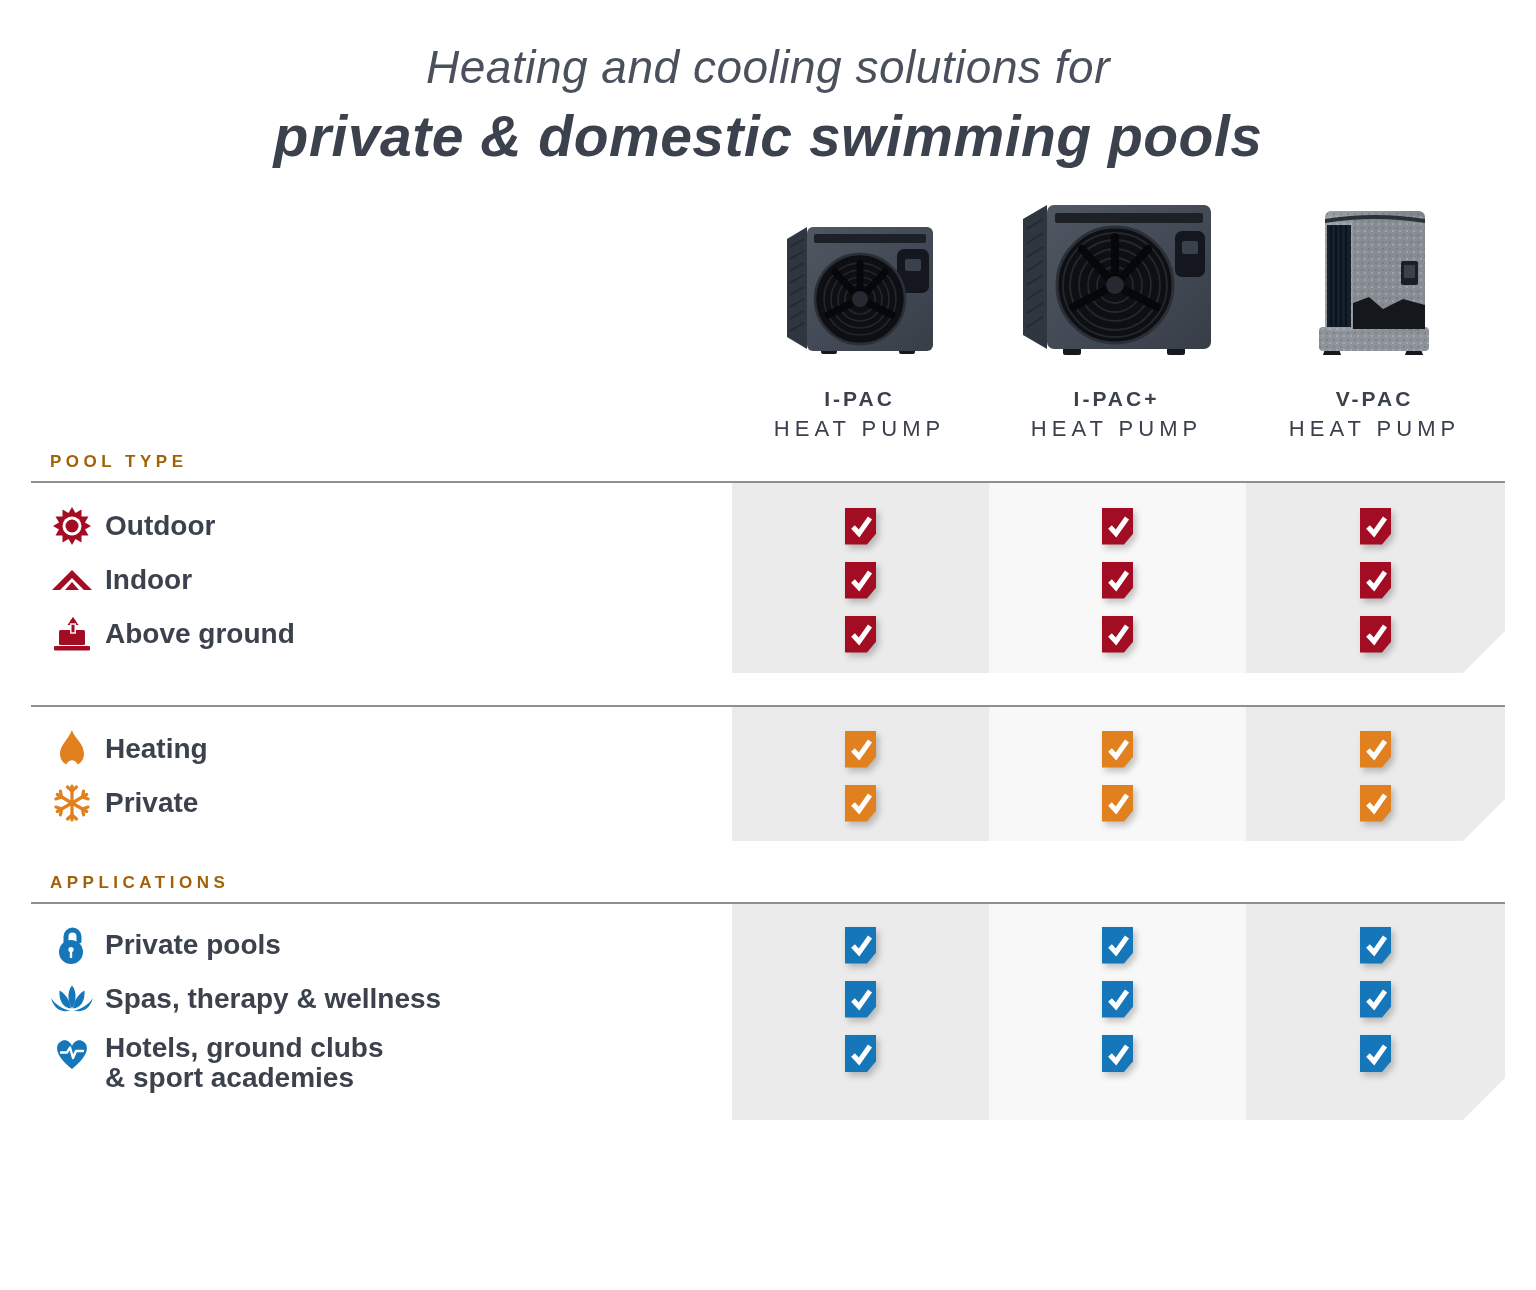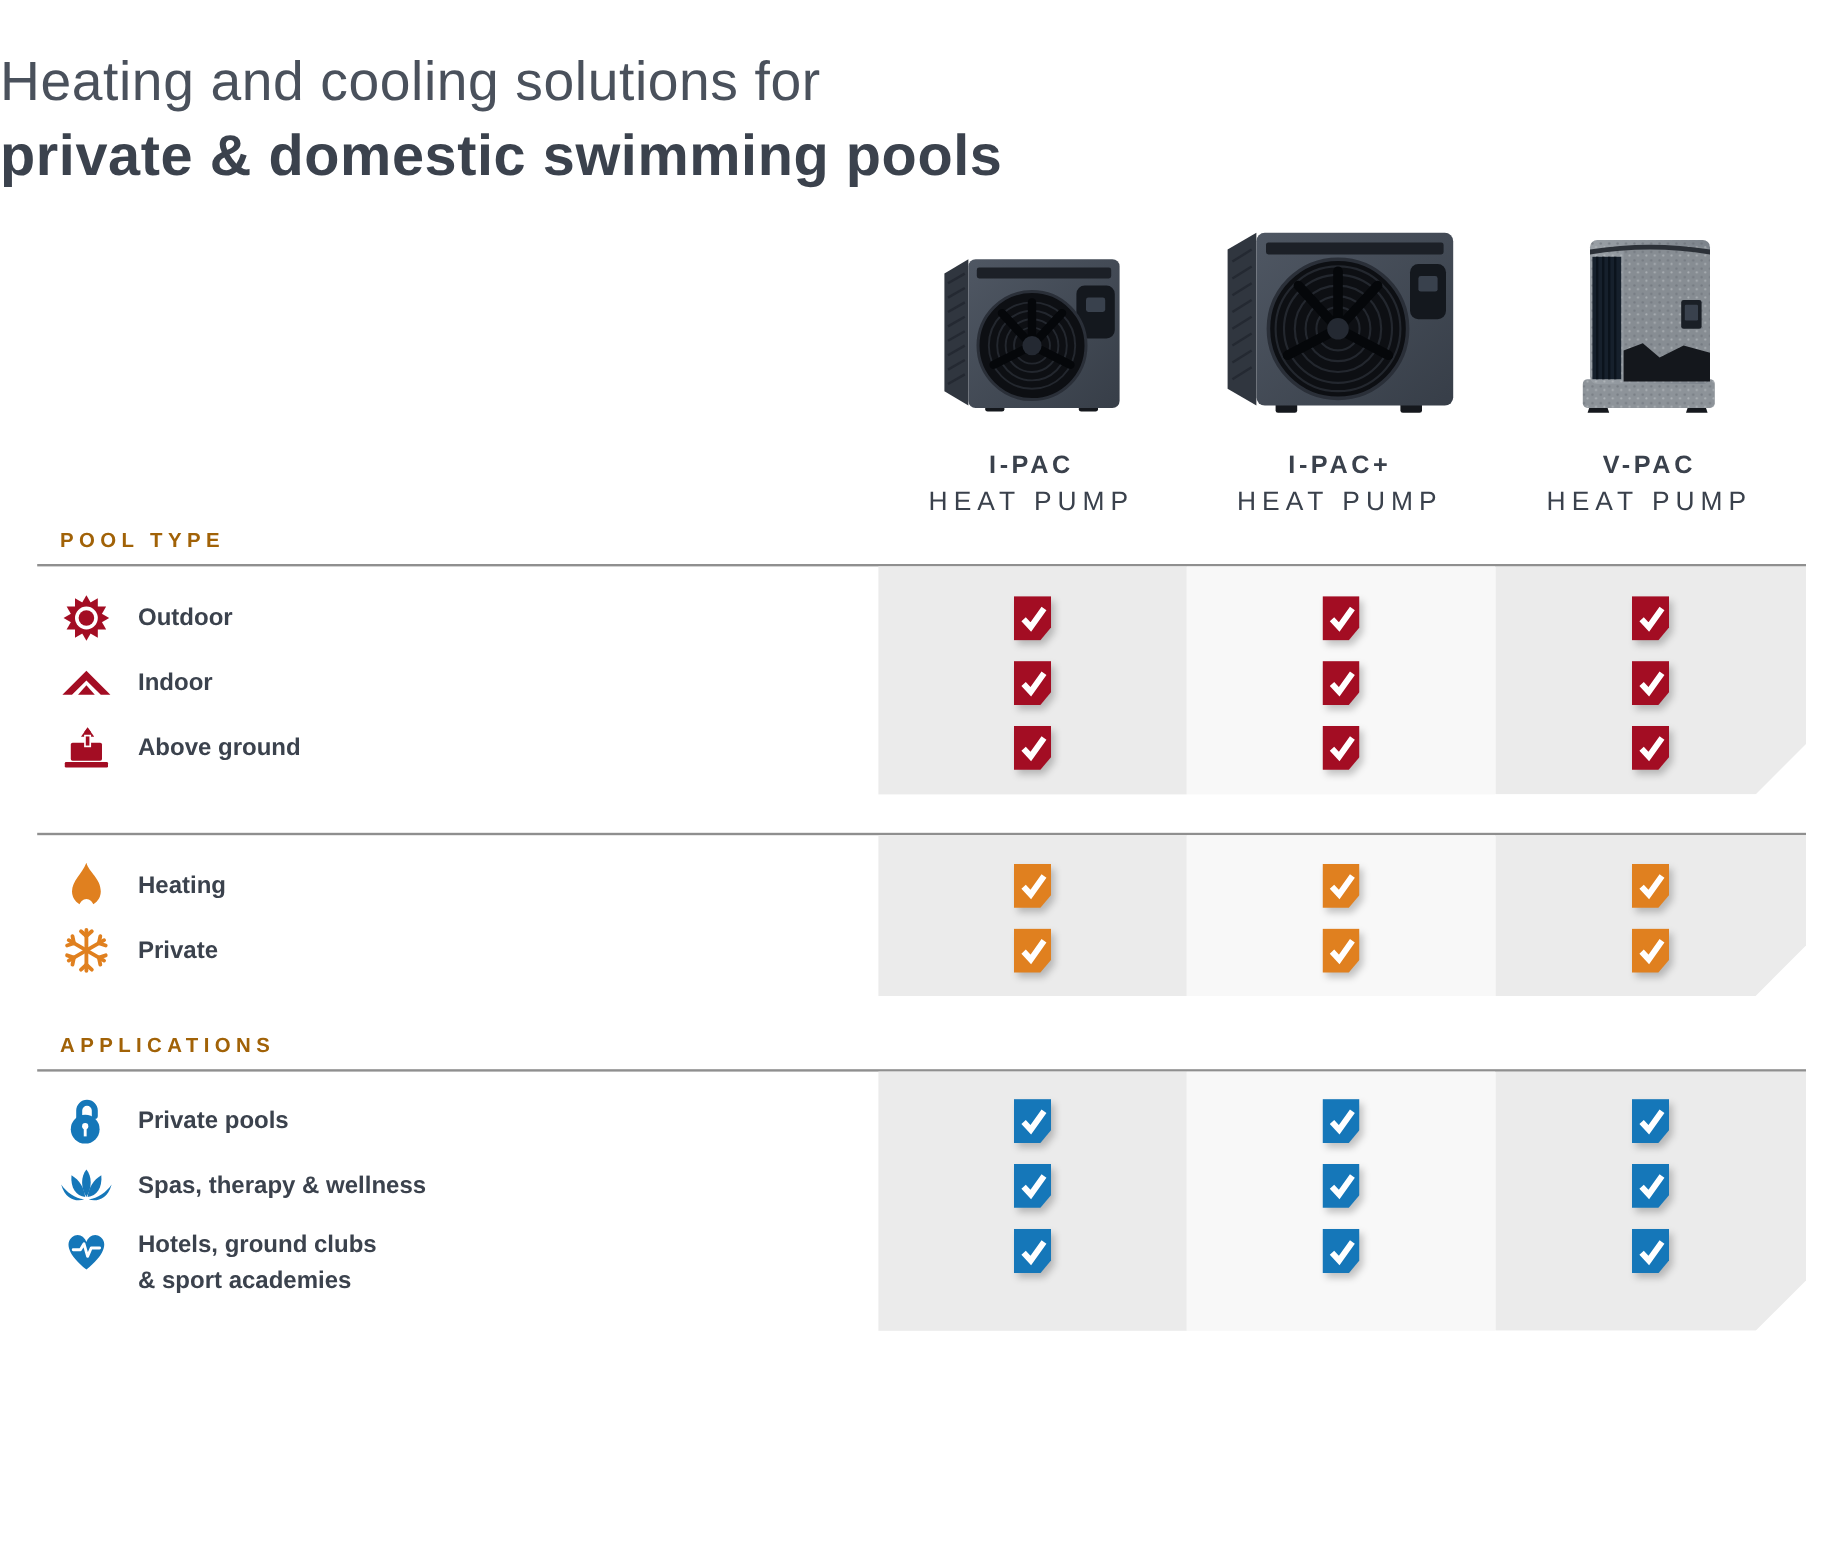--- a/index.html
+++ b/index.html
@@ -1,22 +1,22 @@
 <!DOCTYPE html>
 <html><head>
 <meta charset="utf-8">
 <style>
   * { margin:0; padding:0; box-sizing:border-box; }
   body { background:#ffffff; font-family:"Liberation Sans", sans-serif; }
   .page { position:relative; width:1536px; height:1290px; background:#fff; overflow:hidden; }
 
   
-  .title { padding-top:40px; }
+  .title { text-align:center; padding-top:40px;font-style:italic; }
   .title-line1 { font-size:46px; font-weight:300; color:#4a515c; letter-spacing:0.5px; }
-  .title-line2 { font-size:48px; font-weight:700; color:#3b424d; margin-top:9px; letter-spacing:0.5px; }
+  .title-line2 { font-size:57px; font-weight:700; color:#3b424d; margin-top:9px; letter-spacing:0.5px; }
 
   
   .products { margin:26px 0 0 731px; display:flex; }
   .product { width:257px; display:flex; flex-direction:column; align-items:center; }
   .product:last-child { width:259px;text-align:right; }
   .product-img { height:162px; display:flex; align-items:flex-end; justify-content:center; }
   .product-name { margin-top:30px; font-size:21px; font-weight:700; letter-spacing:3px; color:#3a414c; }
   .product-type { margin-top:5px; font-size:22px; font-weight:400; letter-spacing:5px; color:#3a414c; }
 
   
@@ -35,21 +35,21 @@
 
   .rows { position:relative; }
   .sec-pool .rows { padding:16px 0 12px; }
   .sec-op  .rows { padding:15px 0 11px; }
   .sec-app .rows { padding:14px 0 6px; }
   .row { display:grid; grid-template-columns:701px 257px 257px 259px; align-items:center; height:54px; }
   .row.tall { height:88px; align-items:start; padding-top:7px; }
   .label-cell { display:flex; align-items:center; padding-left:19px; }
   .row.tall .label-cell { align-items:flex-start; }
   .row-icon { width:44px; min-width:44px; display:flex; justify-content:center; align-items:center; margin-right:11px; }
-  .row-label { font-size:20px; font-weight:700; color:#3b424d; line-height:30px;margin-left:10px; }
+  .row-label { font-size:28px; font-weight:700; color:#3b424d; line-height:30px; }
   .check-cell { display:flex; justify-content:center; }
   .row.tall .check-cell { margin-top:2px; }
 
   .check-wrap { filter: drop-shadow(3px 4px 3px rgba(0,0,0,0.22)); }
   .check { width:31px; height:37px; display:flex; align-items:center; justify-content:center;
            clip-path: polygon(0 0, 100% 0, 100% 71%, 71% 100%, 0 100%); }
   .sec-pool .check { background:#A30D23; }
   .sec-op  .check { background:#E0801F; }
   .sec-app .check { background:#1577B9; }
 </style>

